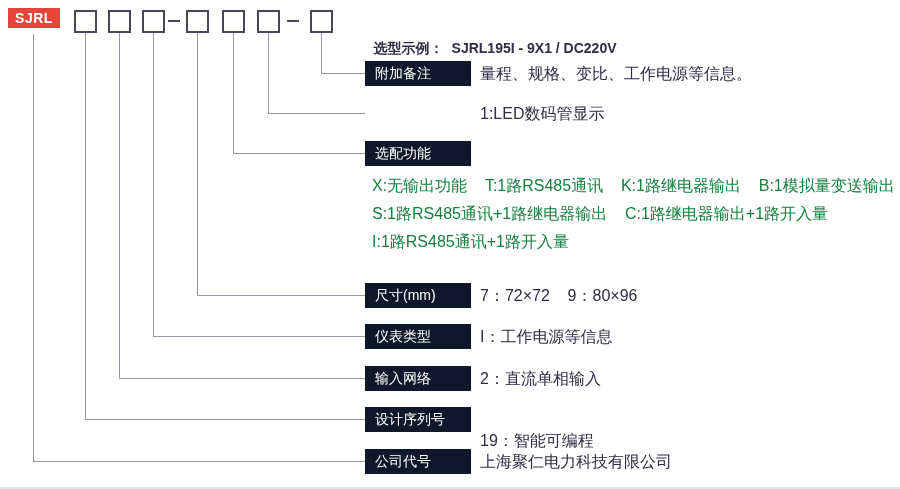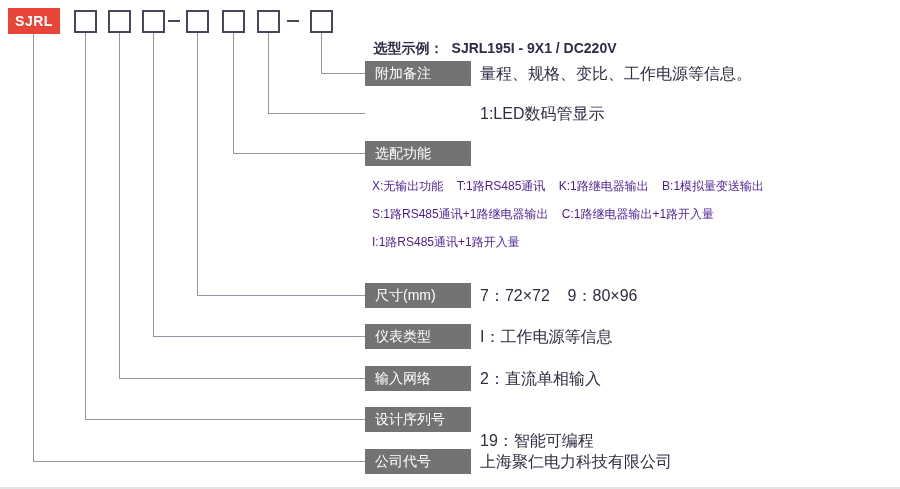--- a/index.html
+++ b/index.html
@@ -1,51 +1,51 @@
 <!DOCTYPE html>
 <html><head>
 <meta charset="utf-8">
 <style>
   * { margin:0; padding:0; box-sizing:border-box; }
   html,body { background:#ffffff; }
   body { font-family:"Liberation Sans","DejaVu Sans",sans-serif; }
   .stage { position:relative; width:900px; height:489px; background:#ffffff; overflow:hidden; }
 
   .brand-badge {
-    position:absolute; left:8px; top:8px; width:52px; height:26px;
+    position:absolute; left:8px; top:8px; width:52px; height:20px;
     background:#e8453a; color:#ffffff; font-size:14px; font-weight:bold;
     display:flex; align-items:center; justify-content:center; letter-spacing:.5px;
   }
   .code-box {
     position:absolute; top:10px; width:23px; height:23px;
     border:2px solid #474759; background:#ffffff;
   }
   .dash { position:absolute; top:20px; width:12px; height:2px; background:#474759; }
 
   .example {
     position:absolute; left:358px; top:9px; height:26px; line-height:26px;
     font-size:14px; font-weight:bold; color:#2d2d44; white-space:pre;
   }
   .example .val { margin-left:8px; }
 
   .vline { position:absolute; width:1px; background:#9496a3; }
   .hline { position:absolute; height:1px; background:#9496a3; }
 
   .field-label {
     position:absolute; left:365px; width:106px; height:25px;
-    background:#737373; color:#ffffff; font-size:14px; line-height:25px;
+    background:#0f172a; color:#ffffff; font-size:14px; line-height:25px;
     padding-left:10px; white-space:pre;
   }
   .field-desc {
     position:absolute; left:480px; height:25px; line-height:25px;
     font-size:16px; color:#2d2d44; white-space:pre;
   }
   .opt-line {
     position:absolute; left:372px; height:20px; line-height:20px;
-    font-size:12px; color:#4c1d95; white-space:pre;
+    font-size:16px; color:#15803d; white-space:pre;
   }
   .bottom-divider { position:absolute; left:0; bottom:0; width:900px; height:2px; background:#e4e4e7; }
 </style>
 </head>
 <body>
 
 <div class="stage">
 
   <div class="brand-badge">
     <span>SJRL</span>

